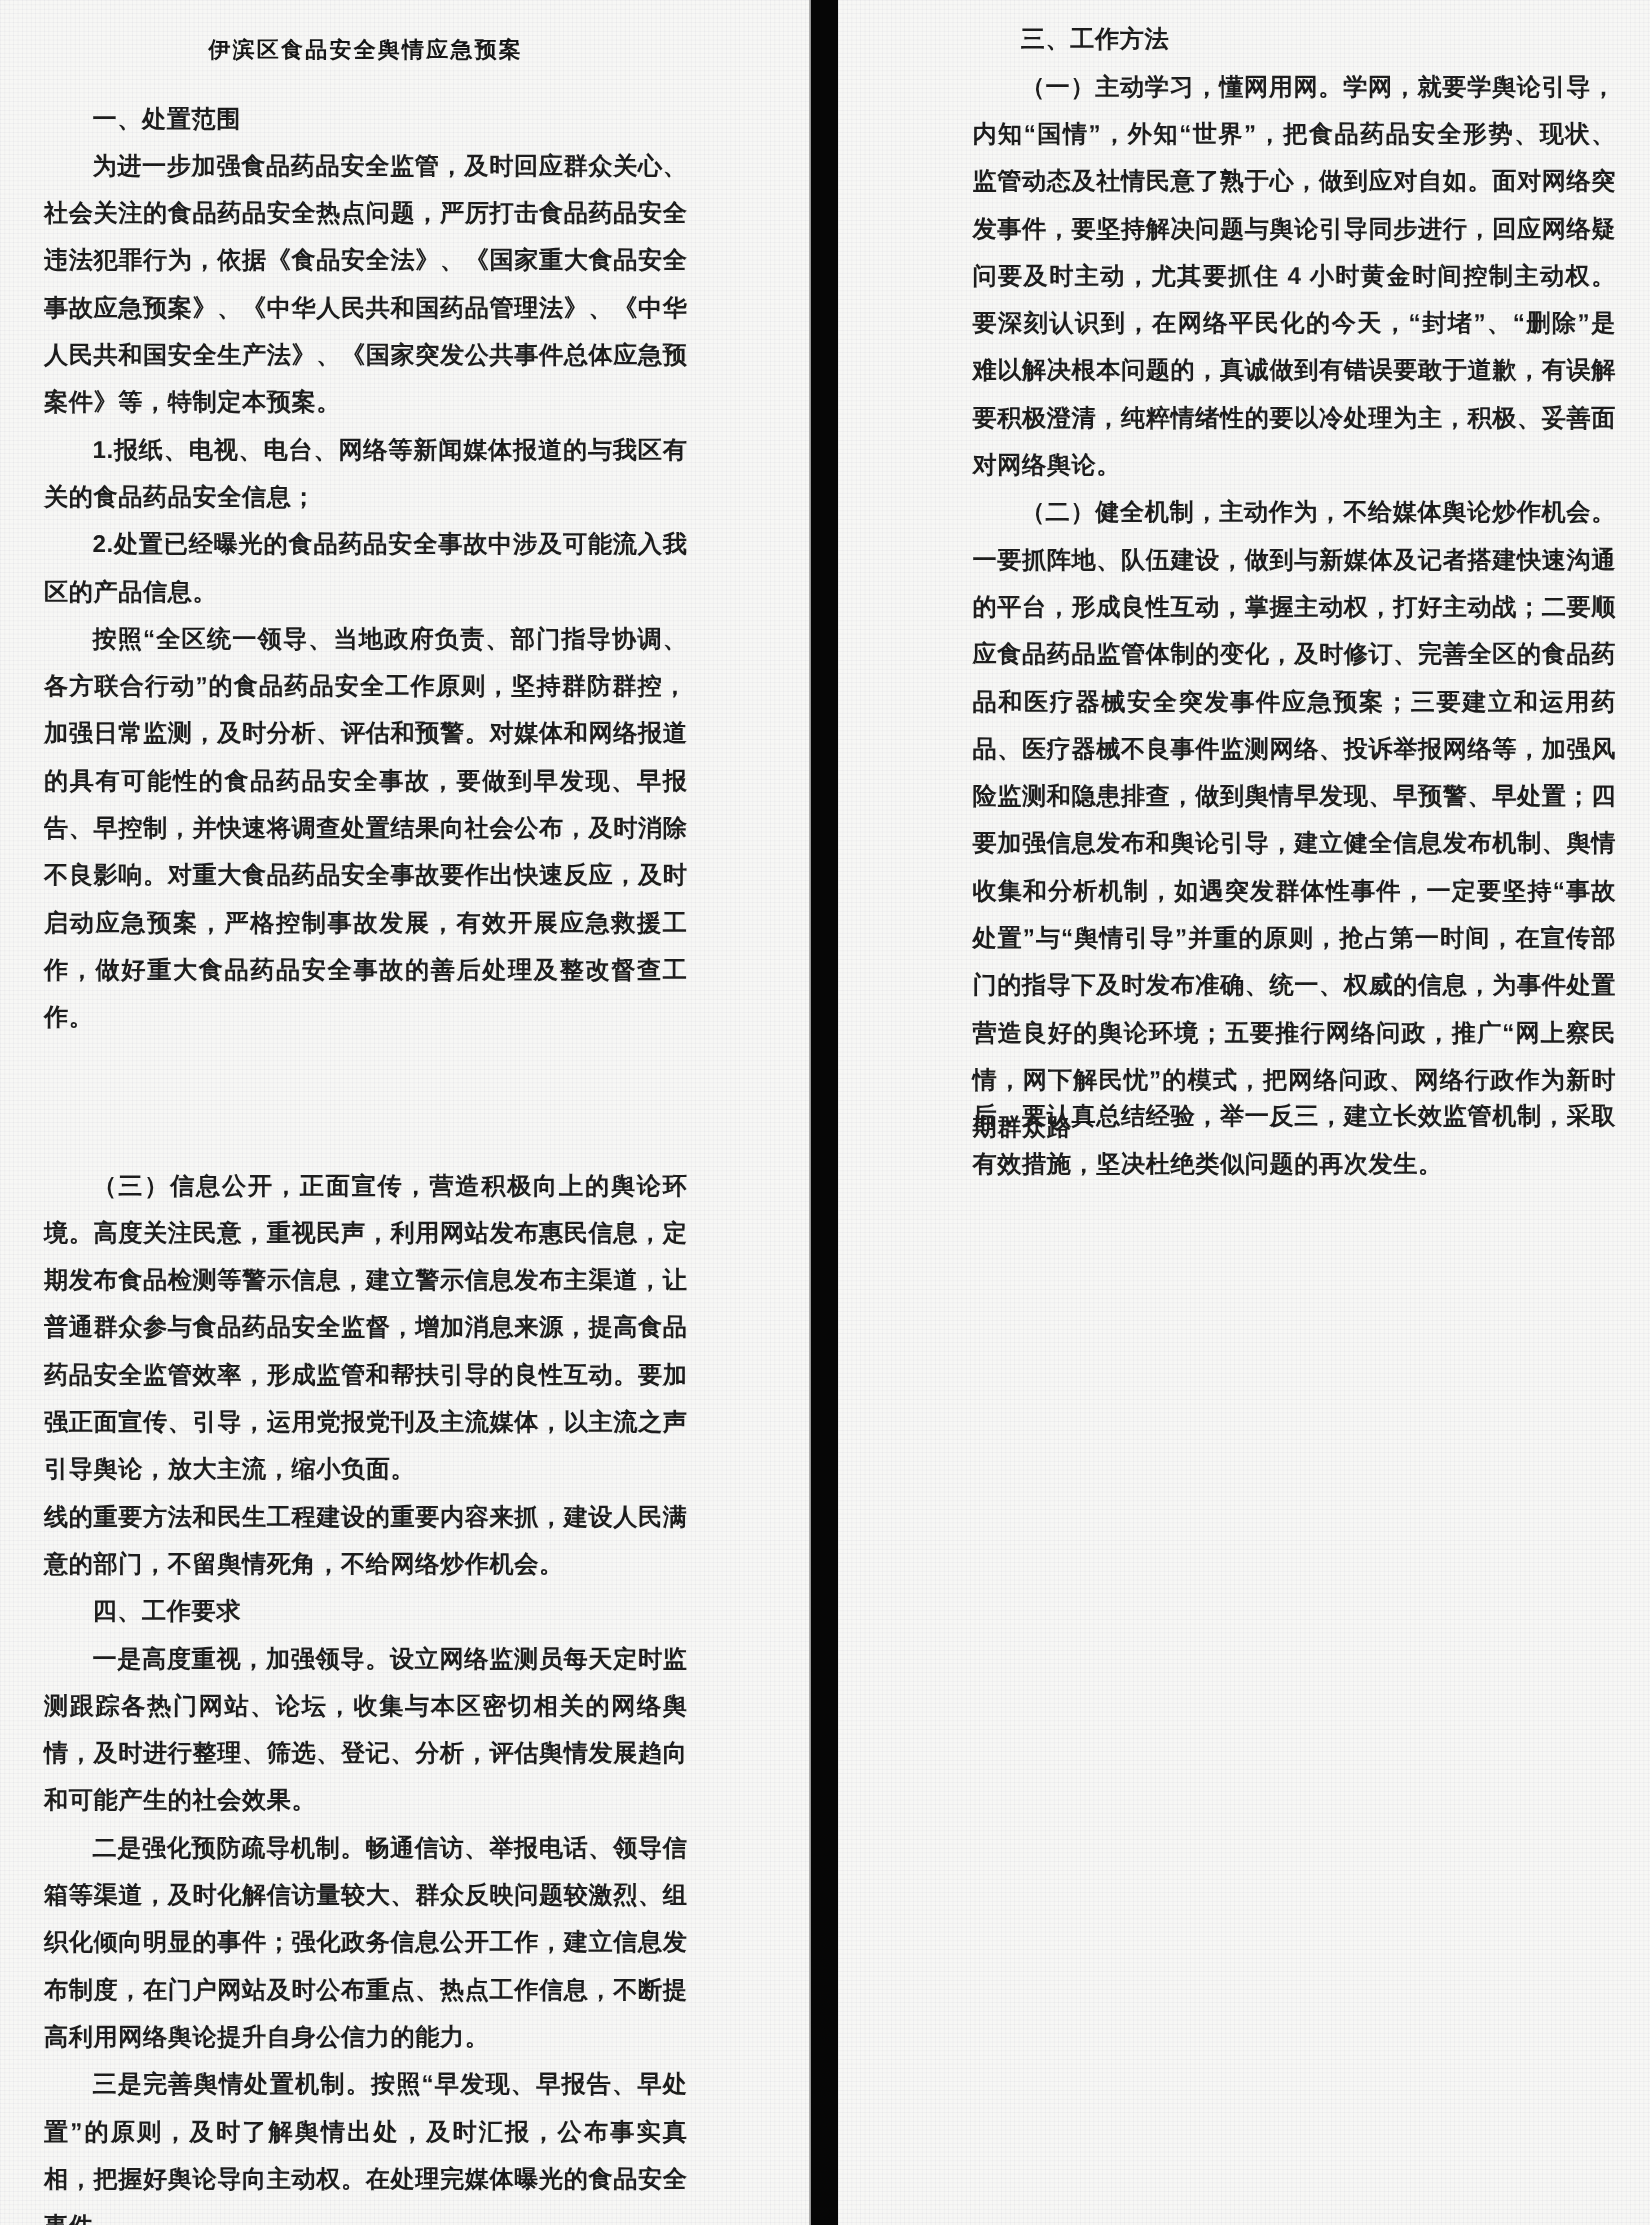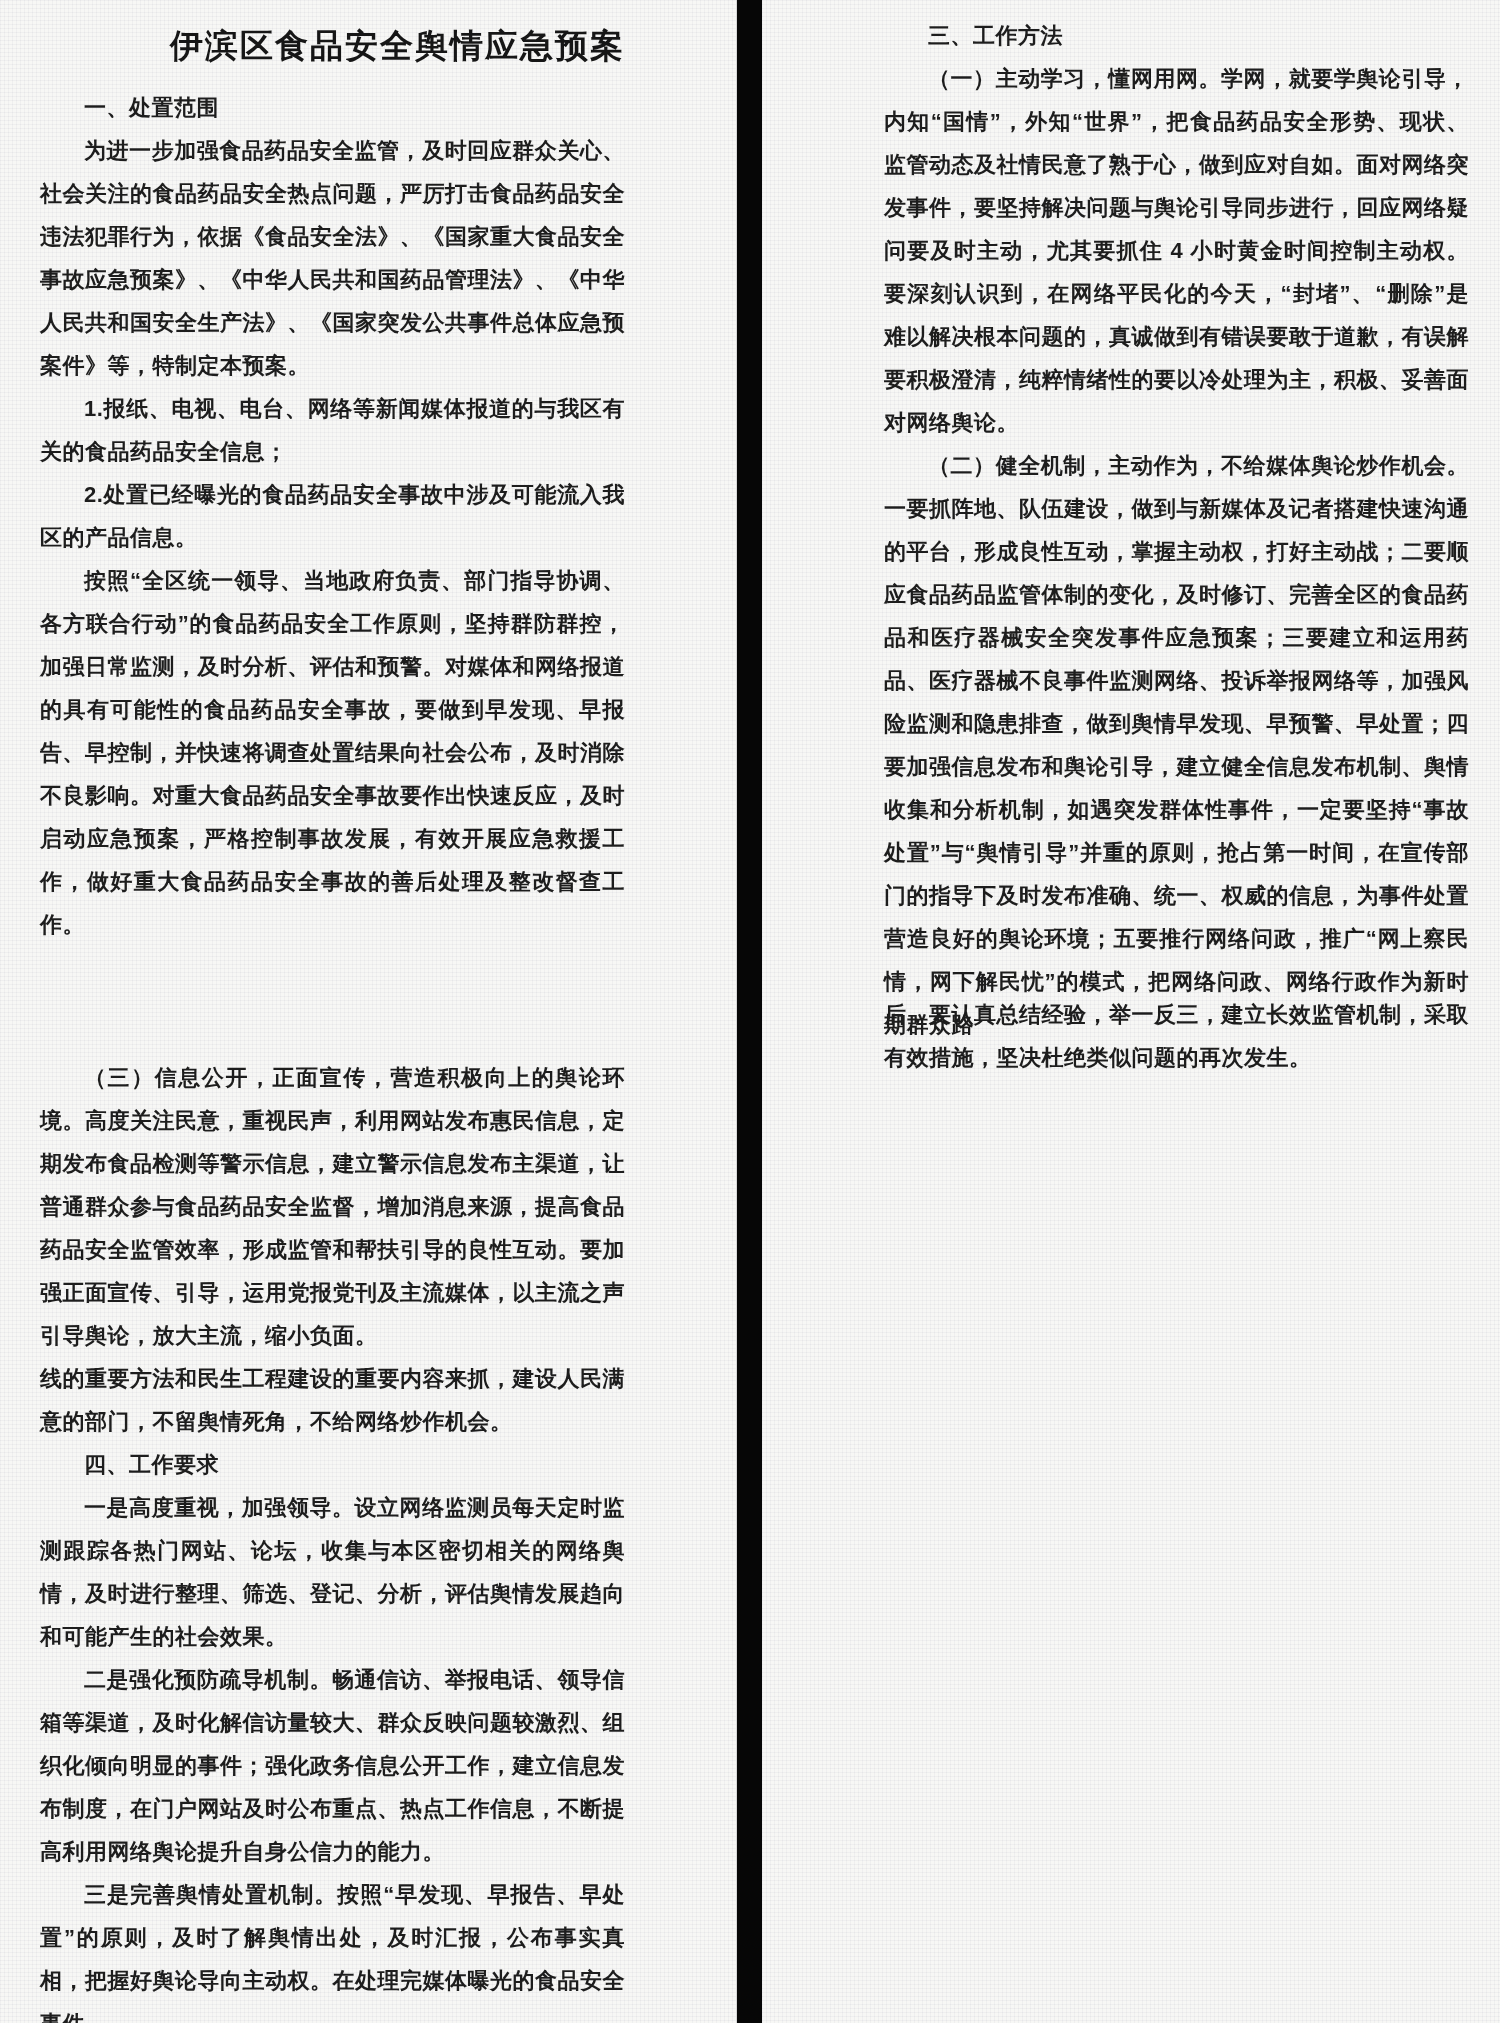--- a/index.html
+++ b/index.html
@@ -35,23 +35,23 @@
   .block-left-top     { top:26px; }
   .block-left-bottom  { top:1056px; }
   .block-right-top    { top:14px; }
   .block-right-bottom { top:993px; }
 
   .col-left  { margin-left:40px;  width:585px; }
   .col-right { margin-left:122px; width:585px; }
 
   .doc-title {
     margin:0 0 20px 0;
-    font-size:33px; line-height:40px;
+    font-size:20px; line-height:40px;
     font-weight:700; letter-spacing:2px;
-    text-align:right;
+    text-align:center;
     color:#161616;
   }
   .para {
     margin:0; padding:0;
     font-size:22px; line-height:43px;
     letter-spacing:0.5px;
     color:#1d1d1d;
     font-weight:600;
     text-align:justify;
   }

